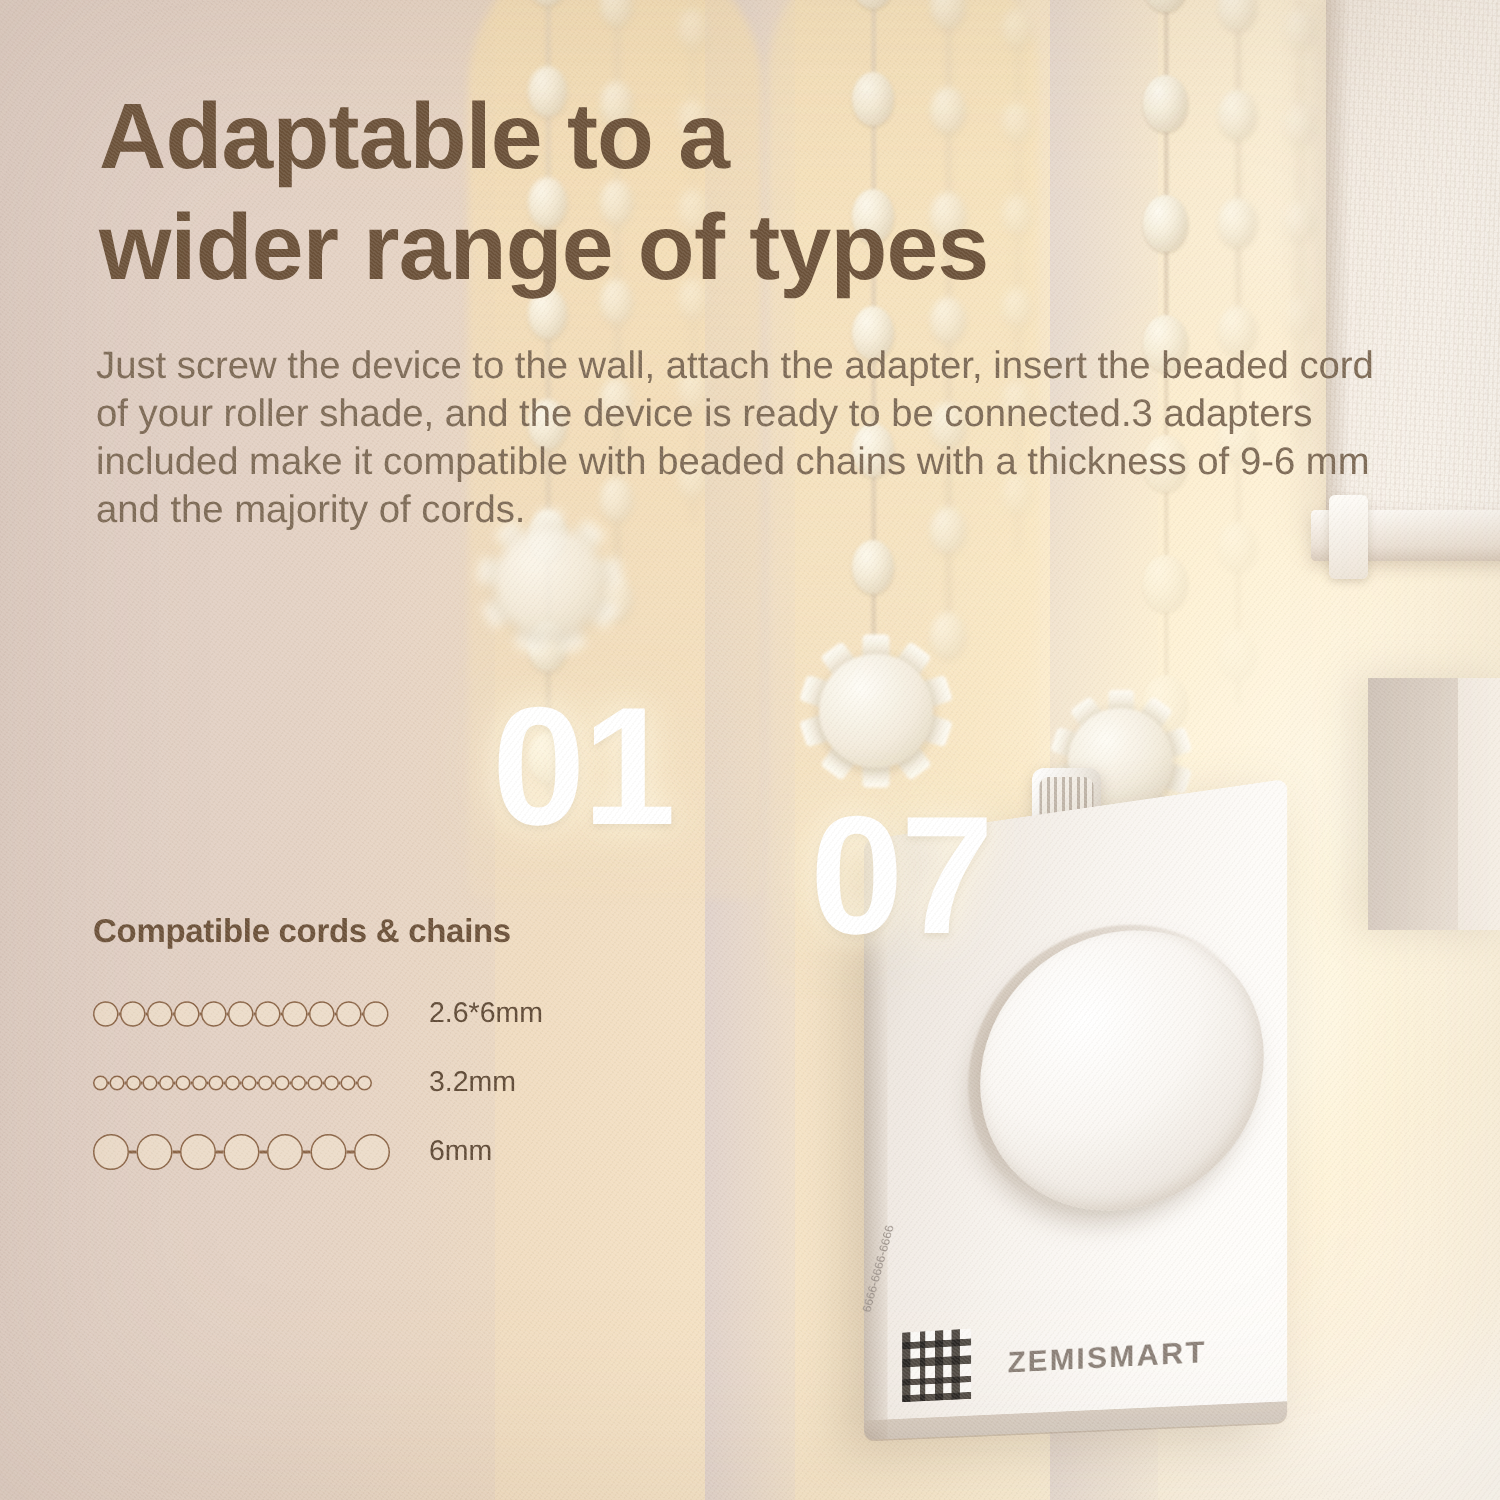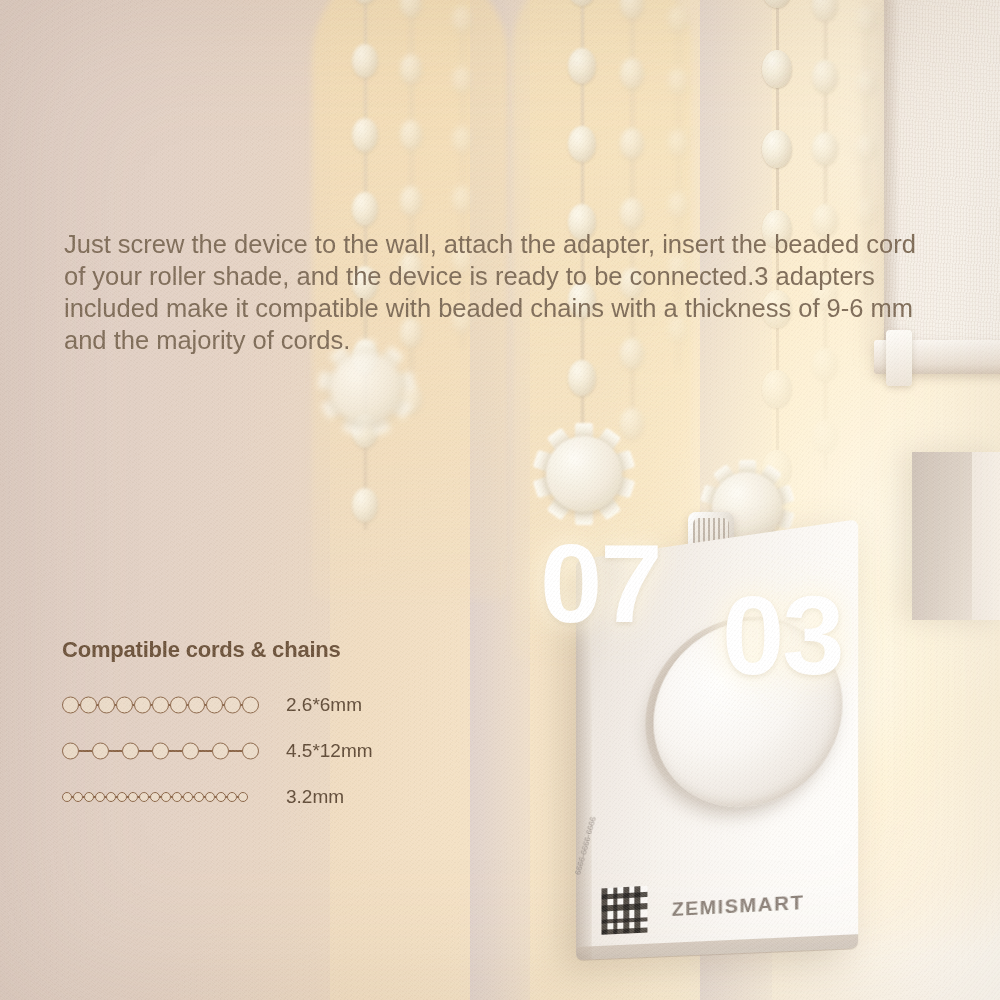--- a/index.html
+++ b/index.html
@@ -183,21 +183,21 @@
   
   .num{
     position:absolute;color:#ffffff;font-weight:700;line-height:1;
     text-shadow:0 0 22px rgba(255,248,226,.95),0 0 44px rgba(255,244,212,.7),0 2px 5px rgba(160,140,110,.35);
   }
   #num01{left:328px;top:455px;font-size:112px;letter-spacing:-2px;}
   #num02{left:540px;top:528px;font-size:112px;letter-spacing:-2px;}
   #num03{left:722px;top:580px;font-size:112px;letter-spacing:-2px;}
 
   
-  .panel{position:absolute;left:62px;top:637px;width:360px;}
+  .panel{position:absolute;left:62px;top:608px;width:360px;}
   .panel-title{
     font-size:22px;font-weight:700;color:#6b5139;margin-bottom:22px;letter-spacing:-.2px;
   }
   .crow{display:flex;align-items:center;height:40px;margin-bottom:6px;}
   .cdiag{width:200px;height:34px;position:relative;}
   .clabel{font-size:19px;color:#5f4a36;margin-left:24px;white-space:nowrap;}
 
   .link{position:absolute;top:50%;transform:translateY(-50%);
         border:1.6px solid #8a6446;background:#ecdcc9;box-sizing:border-box;}
   .conn{position:absolute;top:50%;transform:translateY(-50%);height:2px;background:#8a6446;}
@@ -376,23 +376,27 @@
     <div class="device-bot"></div>
     <div class="knob-rim"></div>
     <div class="knob"></div>
     <div class="qr"></div>
     <div class="serial">
       <span class="sn-mark">6666-6666-6666</span>
     </div>
     <div class="brand">ZEMISMART</div>
   </div>
 
+  <div class="num" id="num01">01</div>
   <div class="num" id="num02">07</div>
-  <div class="num" id="num03">03</div>
-
+
+  <div class="headline">
+    <span>Adaptable to a</span>
+    <span class="l2">wider range of types</span>
+  </div>
 
   <div class="body">Just screw the device to the wall, attach the adapter, insert the beaded cord of your roller shade, and the device is ready to be connected.3 adapters included make it compatible with beaded chains with a thickness of 9-6 mm and the majority of cords.</div>
 
   <div class="panel">
     <div class="panel-title">Compatible cords &amp; chains</div>
     <div id="compat-rows">
         <div class="crow">
           <div class="cdiag">
             <div class="link" style="left: 0px; width: 17px; height: 17px; border-radius: 50%;"></div>
             <div class="conn" style="left: 17px; width: 1px;"></div>
@@ -410,38 +414,20 @@
             <div class="conn" style="left: 125px; width: 1px;"></div>
             <div class="link" style="left: 126px; width: 17px; height: 17px; border-radius: 50%;"></div>
             <div class="conn" style="left: 143px; width: 1px;"></div>
             <div class="link" style="left: 144px; width: 17px; height: 17px; border-radius: 50%;"></div>
             <div class="conn" style="left: 161px; width: 1px;"></div>
             <div class="link" style="left: 162px; width: 17px; height: 17px; border-radius: 50%;"></div>
             <div class="conn" style="left: 179px; width: 1px;"></div>
             <div class="link" style="left: 180px; width: 17px; height: 17px; border-radius: 50%;"></div>
           </div>
           <div class="clabel">2.6*6mm</div>
-        </div>
-        <div class="crow">
-          <div class="cdiag">
-            <div class="link" style="left: 0px; width: 17px; height: 17px; border-radius: 50%;"></div>
-            <div class="conn" style="left: 17px; width: 13px;"></div>
-            <div class="link" style="left: 30px; width: 17px; height: 17px; border-radius: 50%;"></div>
-            <div class="conn" style="left: 47px; width: 13px;"></div>
-            <div class="link" style="left: 60px; width: 17px; height: 17px; border-radius: 50%;"></div>
-            <div class="conn" style="left: 77px; width: 13px;"></div>
-            <div class="link" style="left: 90px; width: 17px; height: 17px; border-radius: 50%;"></div>
-            <div class="conn" style="left: 107px; width: 13px;"></div>
-            <div class="link" style="left: 120px; width: 17px; height: 17px; border-radius: 50%;"></div>
-            <div class="conn" style="left: 137px; width: 13px;"></div>
-            <div class="link" style="left: 150px; width: 17px; height: 17px; border-radius: 50%;"></div>
-            <div class="conn" style="left: 167px; width: 13px;"></div>
-            <div class="link" style="left: 180px; width: 17px; height: 17px; border-radius: 50%;"></div>
-          </div>
-          <div class="clabel">4.5*12mm</div>
         </div>
         <div class="crow">
           <div class="cdiag">
             <div class="link" style="left: 0px; width: 10px; height: 10px; border-radius: 50%;"></div>
             <div class="conn" style="left: 10px; width: 1px;"></div>
             <div class="link" style="left: 11px; width: 10px; height: 10px; border-radius: 50%;"></div>
             <div class="conn" style="left: 21px; width: 1px;"></div>
             <div class="link" style="left: 22px; width: 10px; height: 10px; border-radius: 50%;"></div>
             <div class="conn" style="left: 32px; width: 1px;"></div>
             <div class="link" style="left: 33px; width: 10px; height: 10px; border-radius: 50%;"></div>
@@ -467,18 +453,36 @@
             <div class="link" style="left: 143px; width: 10px; height: 10px; border-radius: 50%;"></div>
             <div class="conn" style="left: 153px; width: 1px;"></div>
             <div class="link" style="left: 154px; width: 10px; height: 10px; border-radius: 50%;"></div>
             <div class="conn" style="left: 164px; width: 1px;"></div>
             <div class="link" style="left: 165px; width: 10px; height: 10px; border-radius: 50%;"></div>
             <div class="conn" style="left: 175px; width: 1px;"></div>
             <div class="link" style="left: 176px; width: 10px; height: 10px; border-radius: 50%;"></div>
           </div>
           <div class="clabel">3.2mm</div>
         </div>
+        <div class="crow">
+          <div class="cdiag">
+            <div class="link" style="left: 0px; width: 24px; height: 24px; border-radius: 50%;"></div>
+            <div class="conn" style="left: 24px; width: 5px;"></div>
+            <div class="link" style="left: 29px; width: 24px; height: 24px; border-radius: 50%;"></div>
+            <div class="conn" style="left: 53px; width: 5px;"></div>
+            <div class="link" style="left: 58px; width: 24px; height: 24px; border-radius: 50%;"></div>
+            <div class="conn" style="left: 82px; width: 5px;"></div>
+            <div class="link" style="left: 87px; width: 24px; height: 24px; border-radius: 50%;"></div>
+            <div class="conn" style="left: 111px; width: 5px;"></div>
+            <div class="link" style="left: 116px; width: 24px; height: 24px; border-radius: 50%;"></div>
+            <div class="conn" style="left: 140px; width: 5px;"></div>
+            <div class="link" style="left: 145px; width: 24px; height: 24px; border-radius: 50%;"></div>
+            <div class="conn" style="left: 169px; width: 5px;"></div>
+            <div class="link" style="left: 174px; width: 24px; height: 24px; border-radius: 50%;"></div>
+          </div>
+          <div class="clabel">6mm</div>
+        </div>
       </div>
   </div>
 
   <div class="grain"></div>
   <div class="vignette"></div>
 </div>
 
 </body></html>

